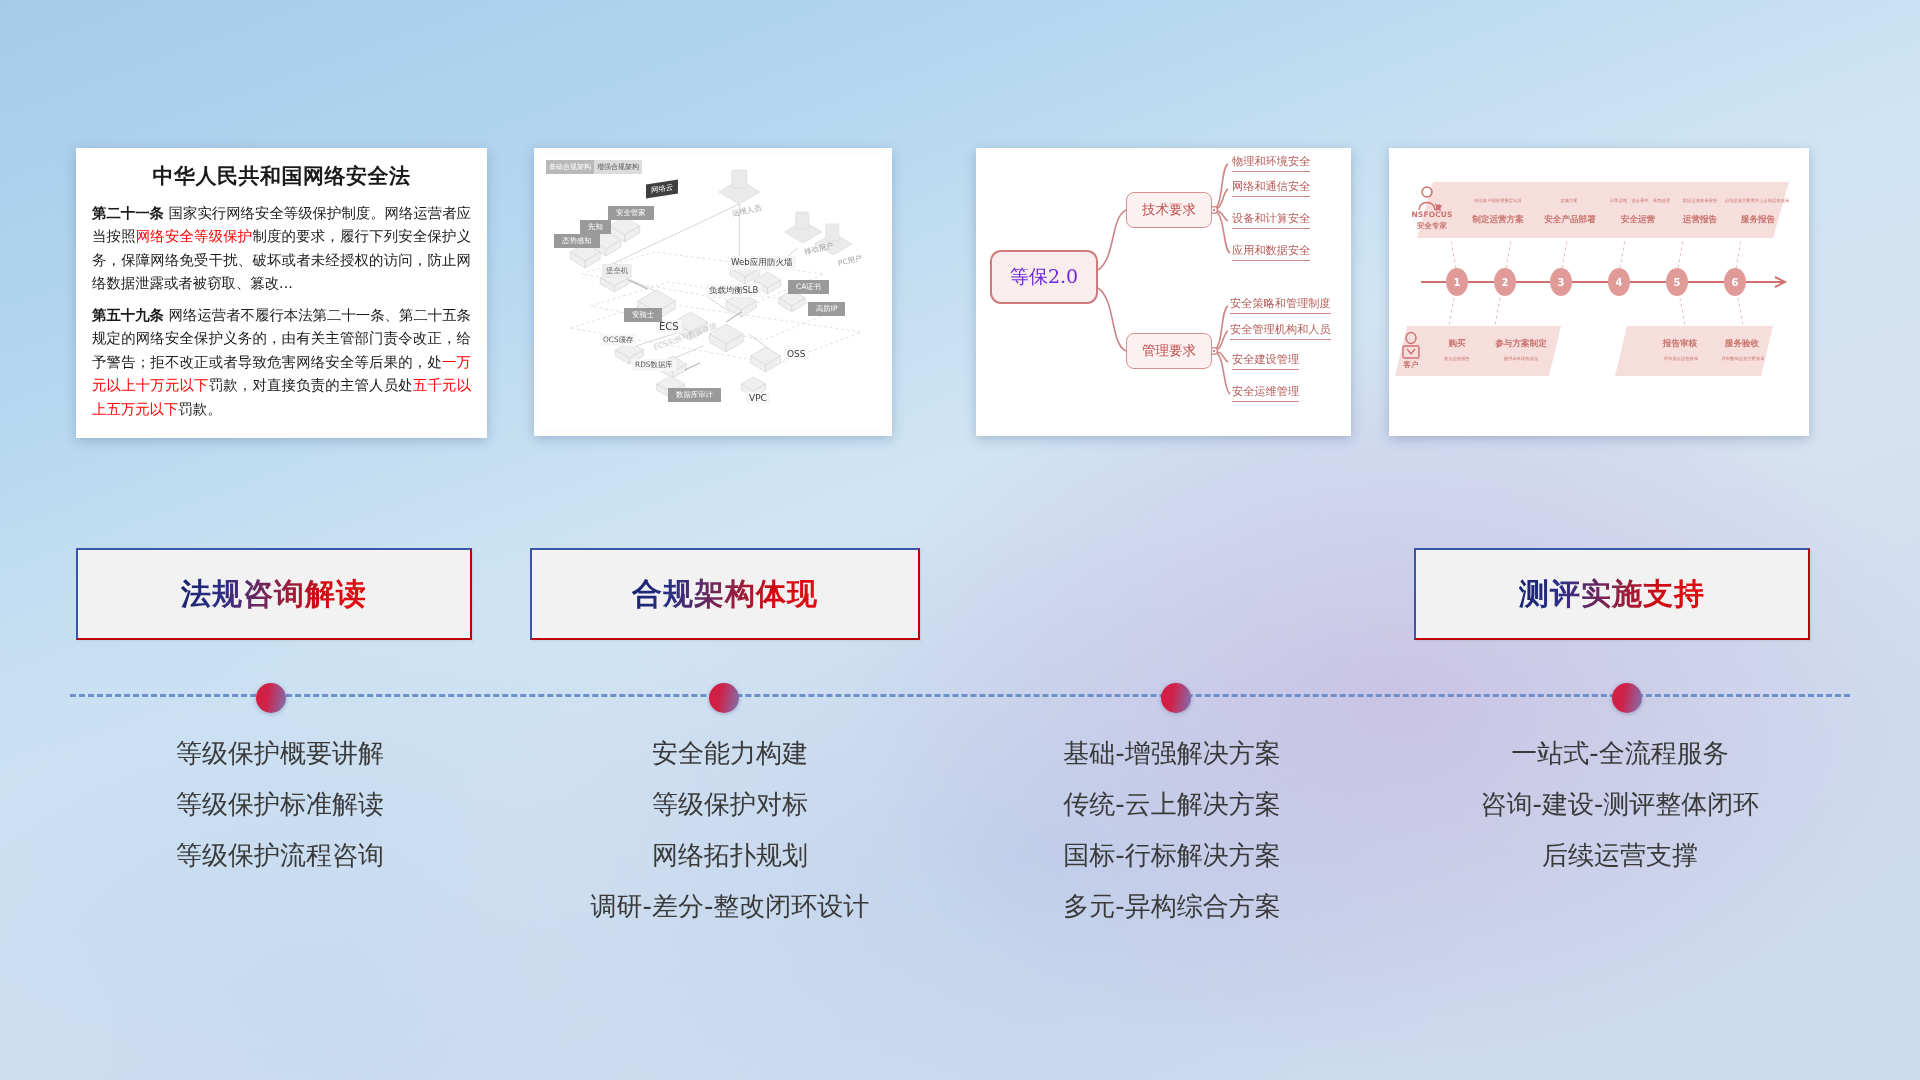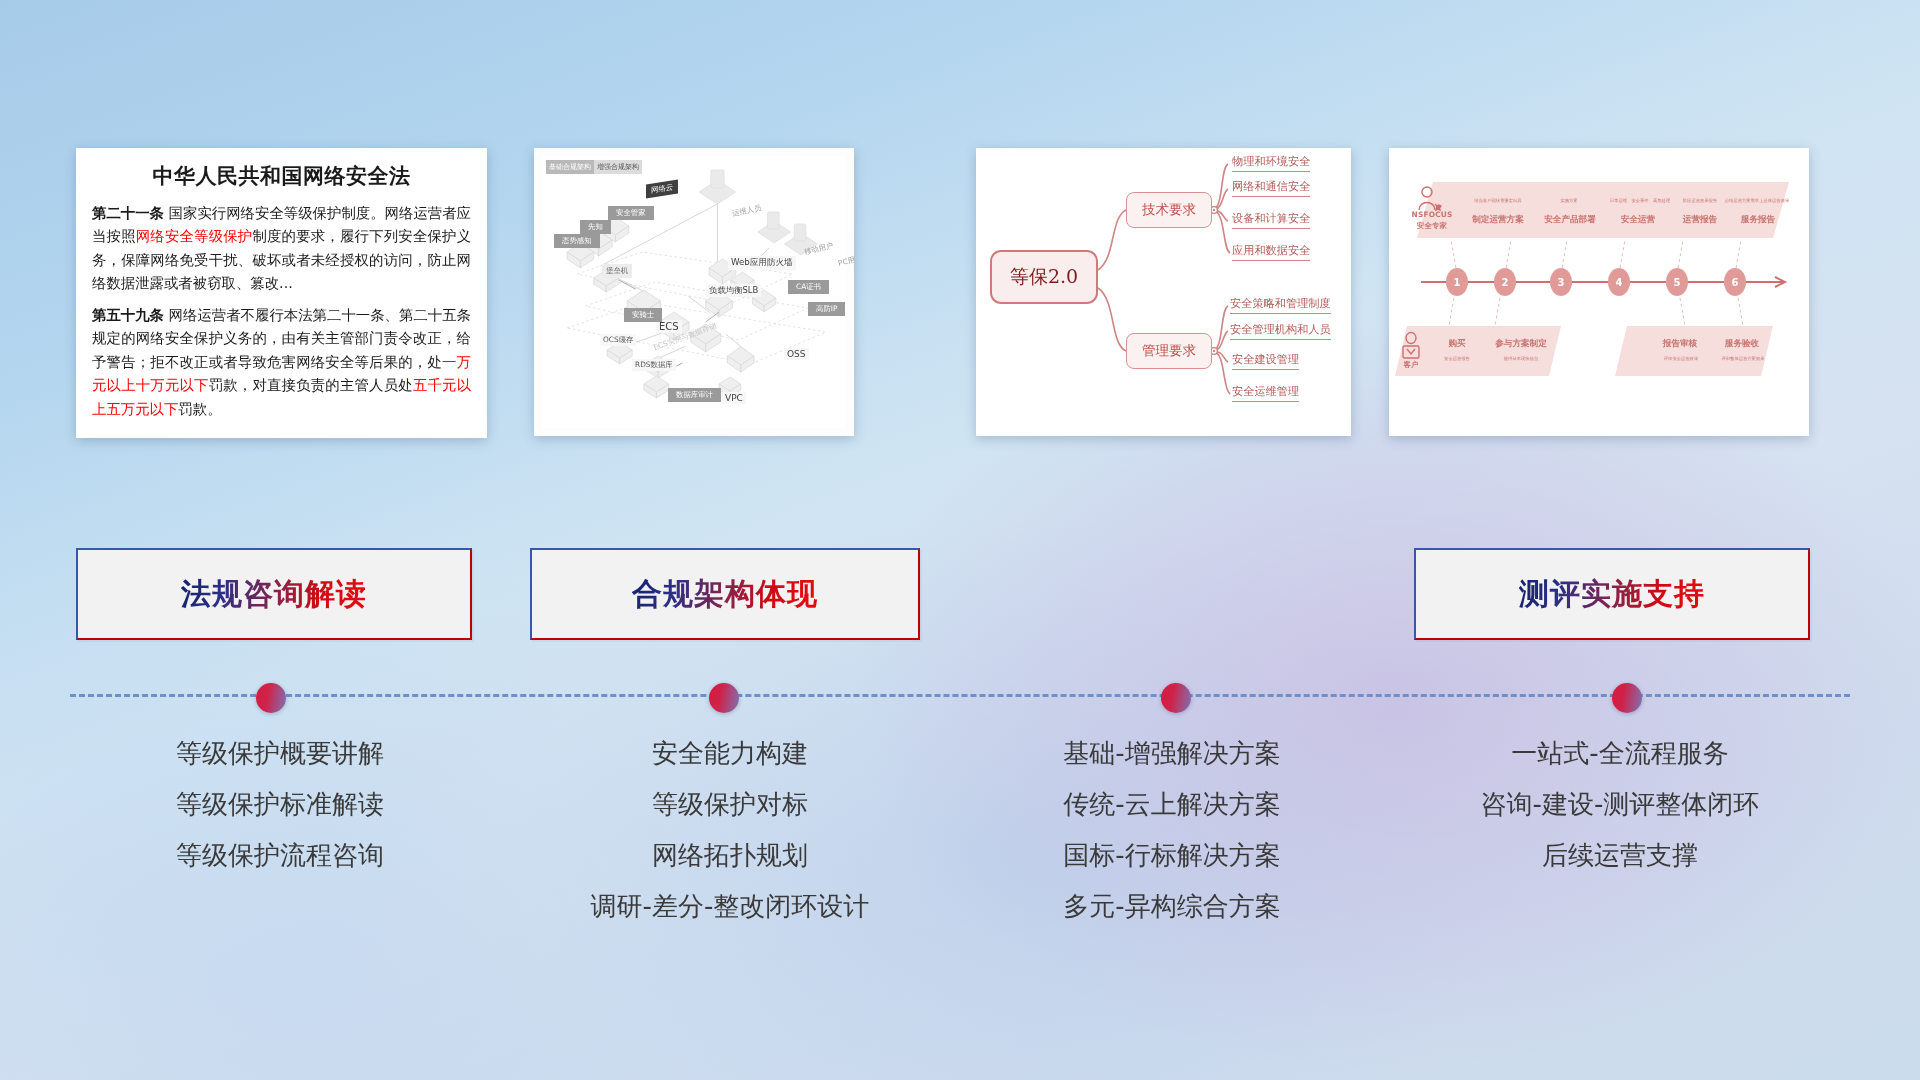--- a/index.html
+++ b/index.html
@@ -21,21 +21,21 @@
   .card-row {
     position: absolute; top: 148px; left: 0; width: 1920px; height: 292px;
   }
   .card {
     position: absolute; top: 0;
     background: #fff;
     box-shadow: 0 3px 11px rgba(60,90,130,0.30);
     overflow: hidden;
   }
   .card.c1 { left: 76px;   width: 411px; height: 290px; }
-  .card.c2 { left: 534px;  width: 320px; height: 288px; }
+  .card.c2 { left: 534px;  width: 358px; height: 288px; }
   .card.c3 { left: 976px;  width: 375px; height: 288px; }
   .card.c4 { left: 1389px; width: 420px; height: 288px; }
 
   
   .law-wrap { padding: 14px 16px 10px 16px; }
   .law-title {
     text-align: center; font-size: 21px; font-weight: bold;
     color: #1a1a1a; letter-spacing: .5px; margin-bottom: 12px;
     font-family: "DejaVu Sans", sans-serif;
   }
@@ -64,21 +64,21 @@
   .arch-lbl.black { background: #3f3f3f; color: #fff; padding: 2px 5px; }
   .arch-lbl.plain { background: #f7f7f7; color: #555; padding: 1px 3px; }
 
   
   .mind { position: relative; width: 100%; height: 100%; background: #fff; }
   .mind svg { position: absolute; inset: 0; width: 100%; height: 100%; }
   .mind-root {
     position: absolute; left: 14px; top: 102px; width: 108px; height: 54px;
     border: 2px solid #cf7b7b; border-radius: 11px;
     background: #f9eded; display: flex; align-items: center; justify-content: center;
-    font-size: 19px; color: #7f1d1d; font-family: "DejaVu Serif", serif;
+    font-size: 19px; color: #6d28d9; font-family: "DejaVu Serif", serif;
   }
   .mind-node {
     position: absolute; width: 86px; height: 36px;
     border: 1.6px solid #d79393; border-radius: 8px;
     background: #fbf1f1; display: flex; align-items: center; justify-content: center;
     font-size: 13.5px; color: #c0504d; font-family: "DejaVu Serif", serif;
   }
   .mind-node.tech { left: 150px; top: 44px; }
   .mind-node.mgmt { left: 150px; top: 185px; }
   .mind-leaf {
@@ -271,21 +271,21 @@
         <div class="arch-lbl dark" style="left:126px; top:232px;">数据库审计</div>
         <div class="arch-lbl" style="left:110px; top:176px; transform:rotate(-20deg); color:#c6c6c6;">ECS实例与数据存储</div>
         <div class="arch-lbl plain" style="left:164px; top:128px; font-size:8.4px; color:#3f3f3f;">负载均衡SLB</div>
         <div class="arch-lbl plain" style="left:186px; top:100px; font-size:8.6px; color:#3f3f3f;">Web应用防火墙</div>
         <div class="arch-lbl dark" style="left:246px; top:124px;">CA证书</div>
         <div class="arch-lbl dark" style="left:266px; top:146px;">高防IP</div>
         <div class="arch-lbl" style="left:190px; top:50px; transform:rotate(-12deg); color:#9e9e9e;">运维人员</div>
         <div class="arch-lbl" style="left:262px; top:88px; transform:rotate(-14deg); color:#9e9e9e;">移动用户</div>
         <div class="arch-lbl" style="left:296px; top:100px; transform:rotate(-14deg); color:#9e9e9e;">PC用户</div>
         <div class="arch-lbl plain" style="left:242px; top:192px; font-size:9px; color:#3f3f3f;">OSS</div>
-        <div class="arch-lbl plain" style="left:180px; top:236px; font-size:9px; color:#3f3f3f;">VPC</div>
+        <div class="arch-lbl plain" style="left:204px; top:236px; font-size:9px; color:#3f3f3f;">VPC</div>
       </div>
     </div>
   </div>
 
   <div class="card c3">
     <div class="mind">
       <svg viewBox="0 0 375 288" preserveAspectRatio="none">
         <g fill="none" stroke="#cf8585" stroke-width="1.6">
           <path d="M122 122 C 140 110, 134 70, 150 62"></path>
           <path d="M122 140 C 140 152, 134 196, 150 203"></path>

